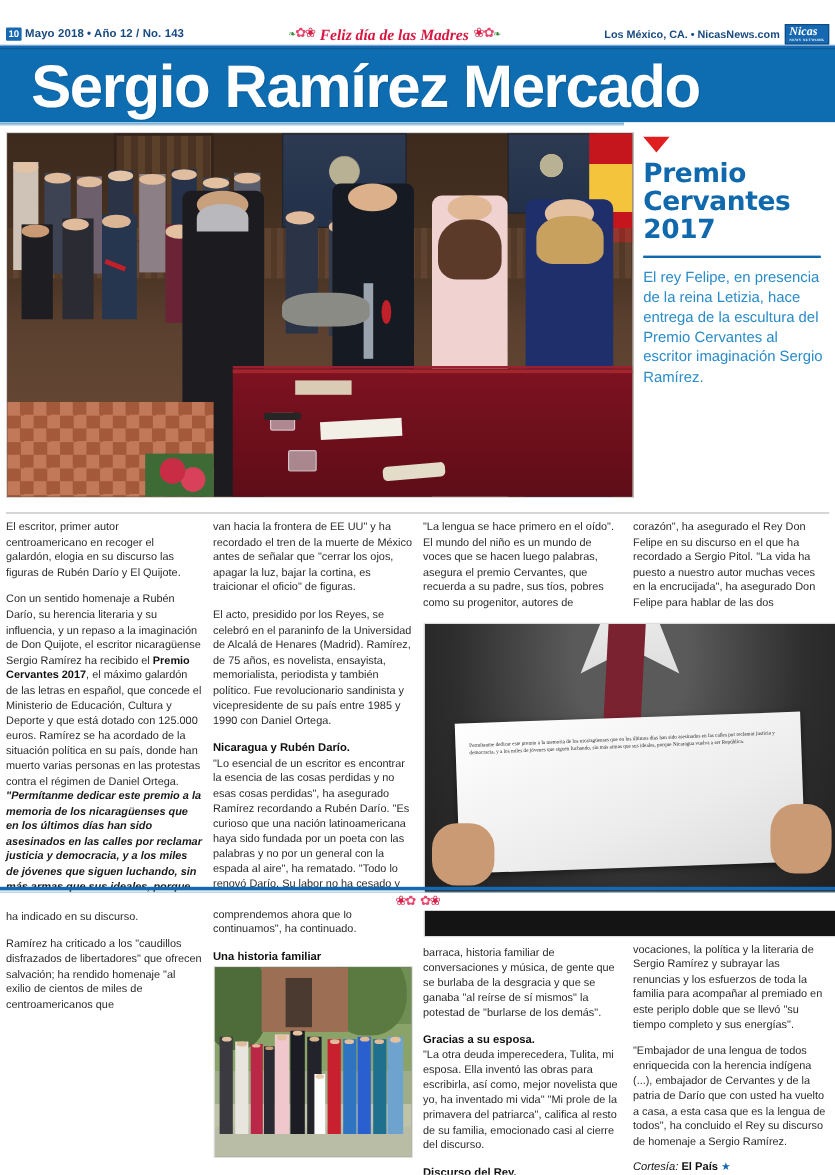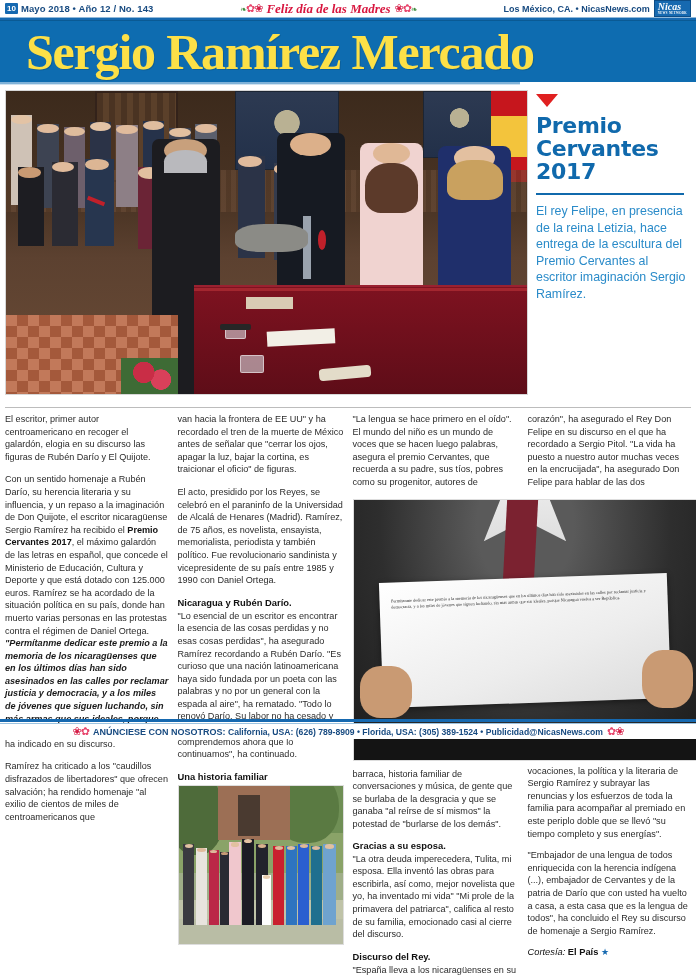--- a/index.html
+++ b/index.html
@@ -2,21 +2,21 @@
 <html><head>
 <meta charset="utf-8">
 <style>
   * { box-sizing: border-box; margin: 0; padding: 0; }
   html, body {
     width: 696px; height: 979px;
     background: #ffffff;
     font-family: "Liberation Sans", sans-serif;
     overflow: hidden;
   }
-  .page { position: relative; width: 696px; height: 739px; background: #fff; }
+  .page { position: relative; width: 696px; height: 739px; background: #fff; margin-top: 20px; }
 
   
   .topbar {
     position: relative; height: 17px; width: 696px;
     display: flex; align-items: center; padding: 0 5px;
     background: #ffffff;
   }
   .topbar-left { display: flex; align-items: center; gap: 3px; flex: 0 0 auto; }
   .date-badge {
     background: #1669b0; color: #fff; font-size: 8px; font-weight: bold;
@@ -46,23 +46,23 @@
   .rule-blue { height: 2px; background: #1669b0; width: 696px; }
   .rule-thin { height: 1px; background: #8fb8da; width: 696px; }
 
   
   .masthead {
     width: 696px; background: #0e6cb0; height: 62px;
     display: flex; align-items: center; padding-left: 26px;
     border-top: 1px solid #0a5a94;
   }
   .masthead h1 {
-    color: #fde047; font-size: 50px; line-height: 50px;
+    color: #ffffff; font-size: 50px; line-height: 50px;
     font-weight: bold; letter-spacing: -1.2px;
-    font-family: Liberation Serif, serif;
+    font-family: Liberation Sans, sans-serif;
     text-shadow: 1px 1px 0 rgba(0,0,0,.12);
     text-align: center;
   }
   .masthead-underline { width: 696px; height: 4px; background: #fff; position: relative; }
   .masthead-underline:before {
     content:""; position:absolute; left:0; top:0; width: 520px; height:2px; background:#7fb2d8;
   }
   .masthead-underline:after {
     content:""; position:absolute; left:0; top:2px; width: 520px; height:1px; background:#cfe2f0;
   }
@@ -389,18 +389,17 @@
         </div>
       </div>
     </div>
   </div>
 
   <div class="footer">
     <div class="f-rule1"></div>
     <div class="f-rule2"></div>
     <div class="f-bar">
       <span class="rose"><span class="r2">❀</span><span class="r1">✿</span></span>
-      <span class="f-text"><span class="lab">ANÚNCIESE CON NOSOTROS:</span> <span>California, USA: (626) 789-8909 • Florida, USA: (305) 389-1524 • Publicidad@NicasNews.com</span></span>
       <span class="rose"><span class="r1">✿</span><span class="r2">❀</span></span>
     </div>
   </div>
 
 </div>
 
 </body></html>

